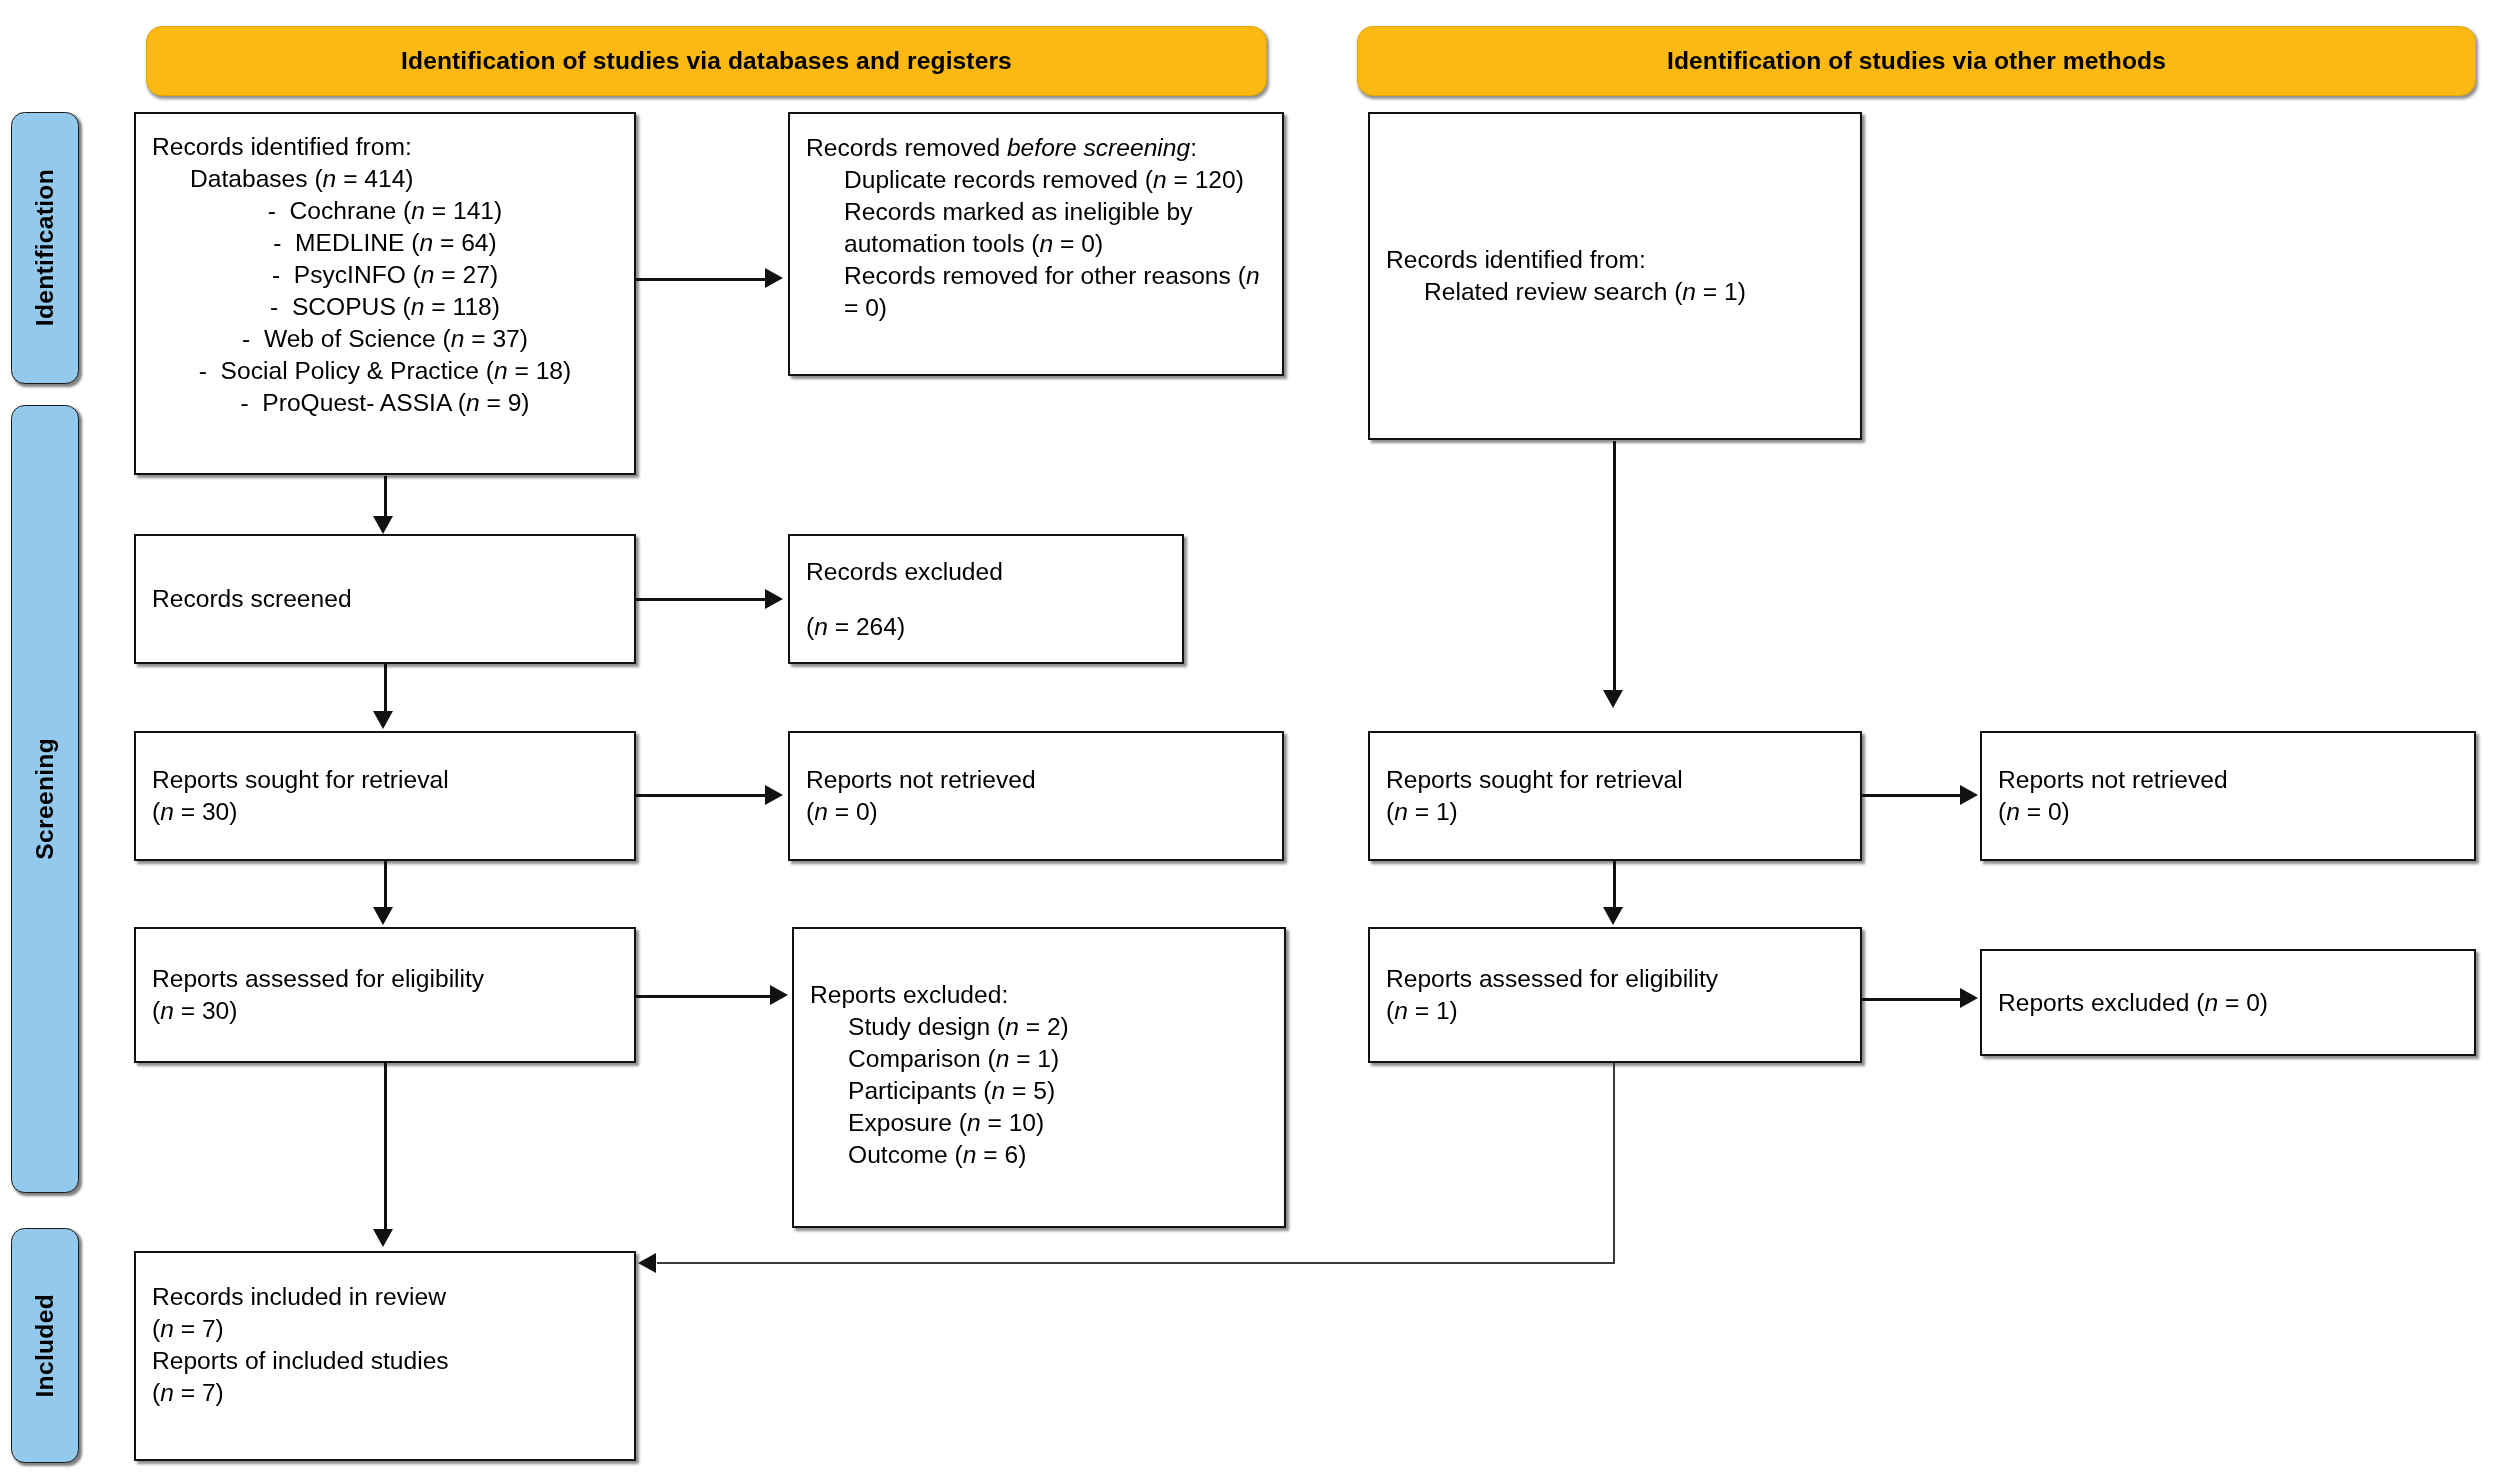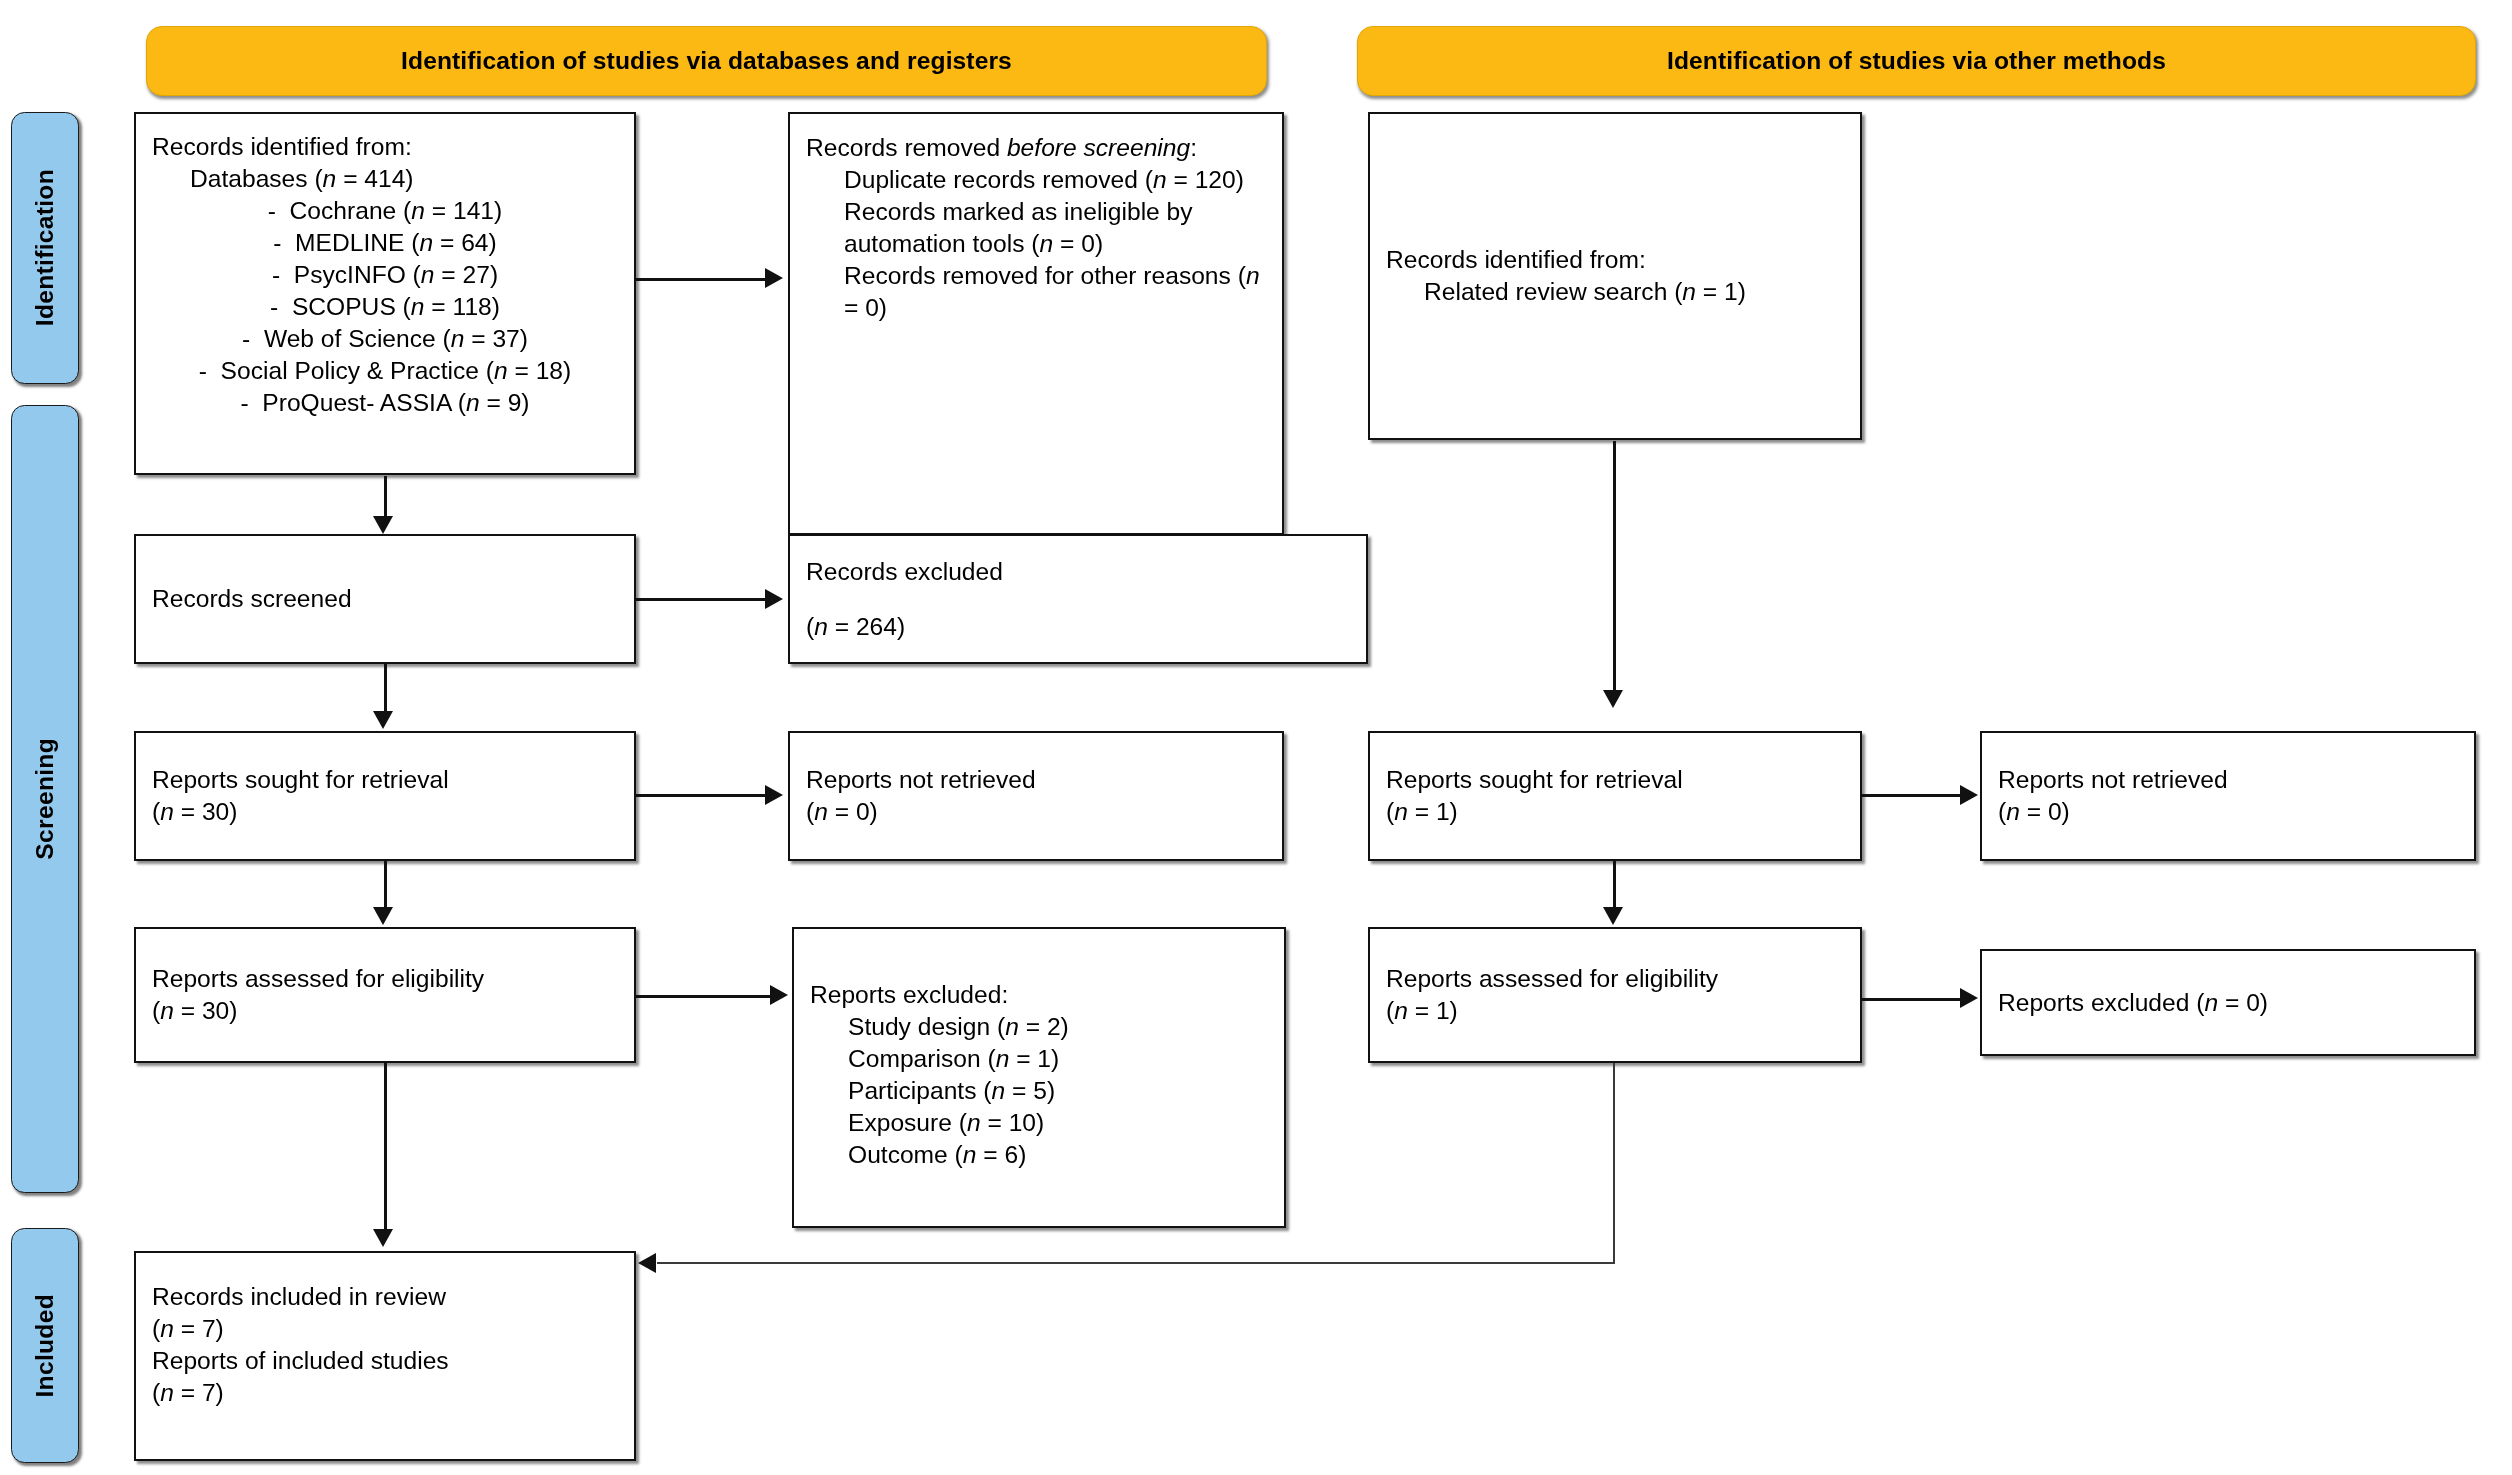--- a/index.html
+++ b/index.html
@@ -112,32 +112,32 @@
     <div class="ln indent">Databases (<i>n</i> = 414)</div>
     <div class="ln bullet">Cochrane (<i>n</i> = 141)</div>
     <div class="ln bullet">MEDLINE (<i>n</i> = 64)</div>
     <div class="ln bullet">PsycINFO (<i>n</i> = 27)</div>
     <div class="ln bullet">SCOPUS (<i>n</i> = 118)</div>
     <div class="ln bullet">Web of Science (<i>n</i> = 37)</div>
     <div class="ln bullet">Social Policy &amp; Practice (<i>n</i> = 18)</div>
     <div class="ln bullet">ProQuest- ASSIA (<i>n</i> = 9)</div>
   </div>
 
-  <div class="box" style="left:788px;top:112px;width:496px;height:423px;justify-content:flex-start;padding-top:18.4px;">
+  <div class="box" style="left:788px;top:112px;width:496px;height:264px;justify-content:flex-start;padding-top:18.4px;">
     <div class="ln"><span>Records removed </span><i>before screening</i><span>:</span></div>
     <div class="ln indent">Duplicate records removed (<i>n</i> = 120)</div>
     <div class="ln indent">Records marked as ineligible by automation tools (<i>n</i> = 0)</div>
     <div class="ln indent">Records removed for other reasons (<i>n</i> = 0)</div>
   </div>
 
   <div class="box" style="left:134px;top:534px;width:502px;height:130px;">
     <div class="ln">Records screened</div>
   </div>
 
-  <div class="box" style="left:788px;top:534px;width:580px;height:130px;gap:23px;">
+  <div class="box" style="left:788px;top:534px;width:396px;height:130px;gap:23px;">
     <div class="ln">Records excluded</div>
     <div class="ln">(<i>n</i> = 264)</div>
   </div>
 
   <div class="box" style="left:134px;top:731px;width:502px;height:130px;">
     <div class="ln">Reports sought for retrieval</div>
     <div class="ln">(<i>n</i> = 30)</div>
   </div>
 
   <div class="box" style="left:788px;top:731px;width:496px;height:130px;">

